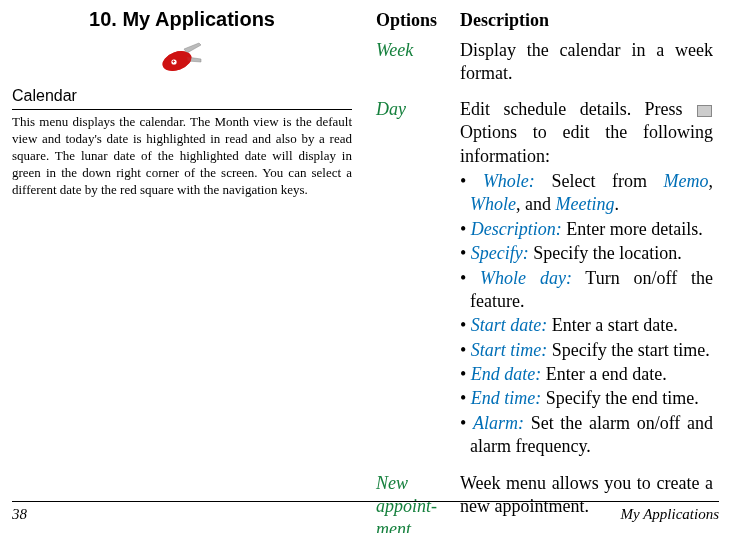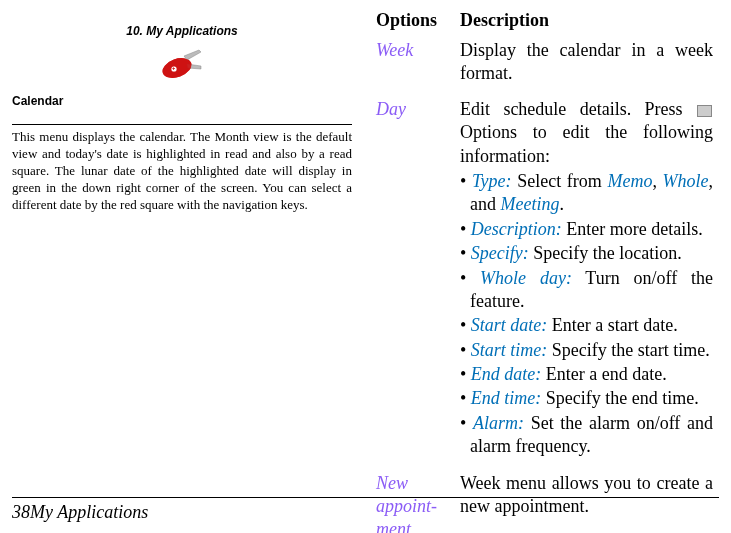--- a/index.html
+++ b/index.html
@@ -20,42 +20,41 @@
     }
     .left-col {
       flex: 0 0 340px;
     }
     .right-col {
       flex: 1;
     }
     .chapter-title {
       font-family: Arial, Helvetica, sans-serif;
       font-weight: bold;
-      font-size: 12px;
+      font-size: 20px;
       text-align: center;
       margin-bottom: 8px;
-      margin-top: 16px;
-      font-style: italic;
+      margin-top: 0;
     }
     .knife-icon {
       display: block;
       margin: 6px auto 14px auto;
       width: 46px;
       height: 34px;
     }
     .intro {
       text-align: justify;
       line-height: 1.3;
       margin-bottom: 10px;
     }
     .section-heading {
       font-family: Arial, Helvetica, sans-serif;
-      font-weight: bold;
-      font-size: 12px;
-      margin-bottom: 16px;
+      font-weight: normal;
+      font-size: 16px;
+      margin-bottom: 4px;
     }
     .section-rule {
       border: none;
       border-top: 1.5px solid #000;
       margin-bottom: 4px;
     }
     .section-body {
       text-align: justify;
       line-height: 1.3;
     }
@@ -71,21 +70,21 @@
       padding: 2px 6px 6px 0;
     }
     .options-table td {
       vertical-align: top;
       padding: 2px 6px 10px 0;
       line-height: 1.3;
       text-align: justify;
     }
     .options-table td.opt-name {
       font-style: italic;
-      color: #8b5cf6;
+      color: #15803d;
       width: 74px;
       text-align: left;
       padding-right: 4px;
     }
     .options-table th.opt-header {
       width: 84px;
     }
     .keyword {
       color: #006fb7;
       font-style: italic;
@@ -115,22 +114,23 @@
       content: "• ";
     }
     .footer {
       position: absolute;
       left: 12px;
       right: 12px;
       bottom: 10px;
       border-top: 1.5px solid #000;
       padding-top: 4px;
       display: flex;
+      justify-content: space-between;
       font-style: italic;
-      font-size: 18px;
+      font-size: 15px;
     }
   </style>
 </head>
 <body>
 
 <div class="content">
   <div class="left-col">
     <h1 class="chapter-title">10. My Applications</h1>
     <div class="knife-icon">
       <svg viewBox="0 0 46 34" width="46" height="34">
@@ -162,21 +162,21 @@
       <tbody>
         <tr>
           <td class="opt-name">Week</td>
           <td>Display the calendar in a week format.</td>
         </tr>
         <tr>
           <td class="opt-name">Day</td>
           <td>
             <span>Edit schedule details. Press </span><span class="icon-box"></span><span> Options to edit the following information:</span>
             <ul class="bullets">
-              <li><span class="keyword">Type:</span><span> Select from </span><span class="keyword">Memo</span><span>, </span><span class="keyword">Whole</span><span>, and </span><span class="keyword">Meeting</span><span>.</span></li>
+              <li><span class="keyword">Whole:</span><span> Select from </span><span class="keyword">Memo</span><span>, </span><span class="keyword">Whole</span><span>, and </span><span class="keyword">Meeting</span><span>.</span></li>
               <li><span class="keyword">Description:</span><span> Enter more details.</span></li>
               <li><span class="keyword">Specify:</span><span> Specify the location.</span></li>
               <li><span class="keyword">Whole day:</span><span> Turn on/off the feature.</span></li>
               <li><span class="keyword">Start date:</span><span> Enter a start date.</span></li>
               <li><span class="keyword">Start time:</span><span> Specify the start time.</span></li>
               <li><span class="keyword">End date:</span><span> Enter a end date.</span></li>
               <li><span class="keyword">End time:</span><span> Specify the end time.</span></li>
               <li><span class="keyword">Alarm:</span><span> Set the alarm on/off and alarm frequency.</span></li>
             </ul>
           </td>

